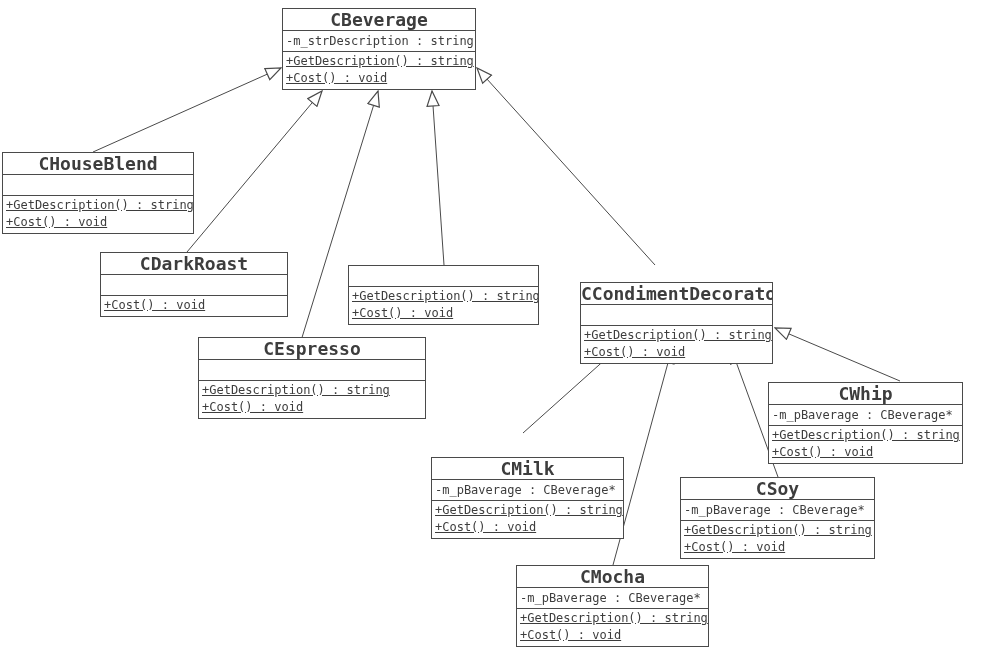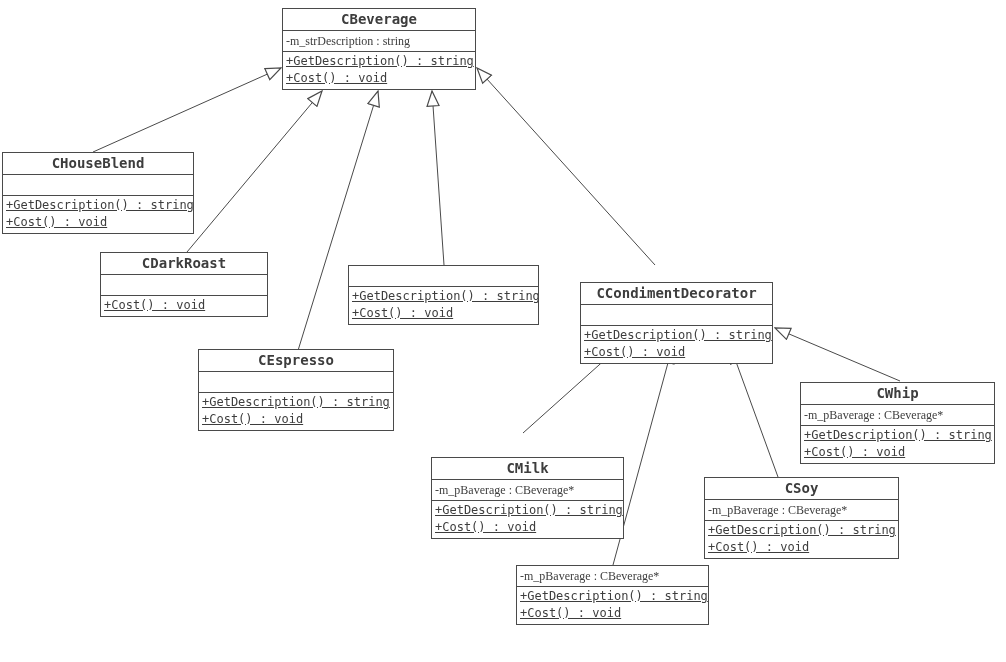--- a/index.html
+++ b/index.html
@@ -18,48 +18,48 @@
     background: #ffffff;
     border: 1px solid #4a4a4a;
     box-sizing: border-box;
     font-size: 12px;
   }
   .uml-title {
     height: 21px;
     line-height: 21px;
     text-align: center;
     font-weight: bold;
-    font-size: 14px;
+    font-size: 18px;
     border-bottom: 1px solid #4a4a4a;
     white-space: nowrap;
     overflow: hidden;
   }
   .uml-attrs {
     height: 20px;
     border-bottom: 1px solid #4a4a4a;
   }
-  .uml-attrs .uml-row { line-height: 20px; font-family: Liberation Serif, serif; }
+  .uml-attrs .uml-row { line-height: 20px; }
   .uml-methods { padding: 1px 0 2px 0; text-decoration: underline; }
   .uml-row {
     padding: 0 3px;
     line-height: 17px;
     white-space: nowrap;
     overflow: hidden;
   }
   
   .c0 { left: 282px; top: 8px;   width: 194px; }
   .c1 { left: 2px;   top: 152px; width: 192px; }
-  .c2 { left: 100px; top: 252px; width: 168px; }
-  .c3 { left: 198px; top: 349px; width: 196px; }
+  .c2 { left: 100px; top: 252px; width: 188px; }
+  .c3 { left: 198px; top: 337px; width: 228px; }
   .c4 { left: 348px; top: 265px; width: 191px; }
   .c5 { left: 580px; top: 282px; width: 193px; }
   .c6 { left: 431px; top: 433px; width: 193px; margin-top: 24px; }
   .c7 { left: 516px; top: 565px; width: 193px; }
-  .c8 { left: 680px; top: 477px; width: 195px; margin-left: 24px; }
-  .c9 { left: 800px; top: 382px; width: 195px; }
+  .c8 { left: 680px; top: 477px; width: 195px; }
+  .c9 { left: 768px; top: 382px; width: 195px; }
 </style>
 </head>
 <body>
 
 <div class="canvas">
 
   <svg class="edge-layer" width="1006" height="662">
     <defs>
       <marker id="arrow-generalization" markerUnits="userSpaceOnUse" markerWidth="17" markerHeight="14" refX="16" refY="7" orient="auto">
         <path d="M1,1 L16,7 L1,13 Z" fill="#ffffff" stroke="#4a4a4a" stroke-width="1.2"></path>
@@ -145,20 +145,21 @@
     <div class="uml-attrs">
       <div class="uml-row">-m_pBaverage : CBeverage*</div>
     </div>
     <div class="uml-methods">
       <div class="uml-row">+GetDescription() : string</div>
       <div class="uml-row">+Cost() : void</div>
     </div>
   </div>
 
   <div class="uml-class c7">
+    <div class="uml-title">CMocha</div>
     <div class="uml-attrs">
       <div class="uml-row">-m_pBaverage : CBeverage*</div>
     </div>
     <div class="uml-methods">
       <div class="uml-row">+GetDescription() : string</div>
       <div class="uml-row">+Cost() : void</div>
     </div>
   </div>
 
   <div class="uml-class c8">

